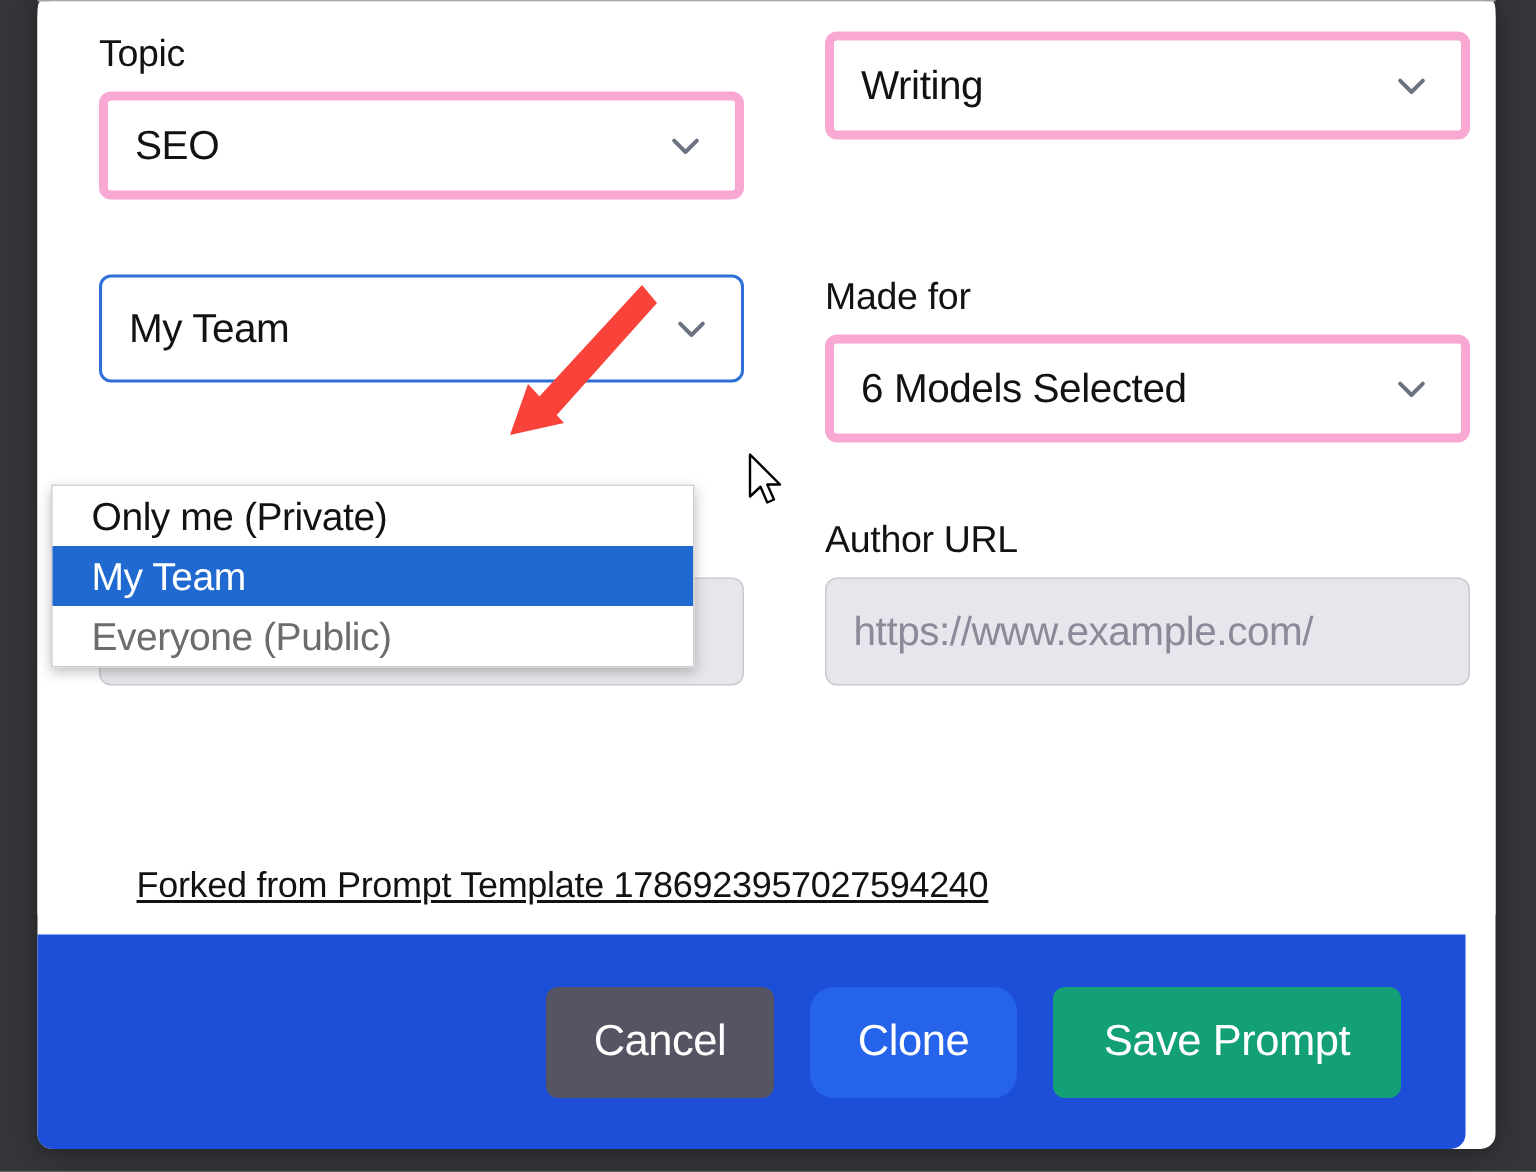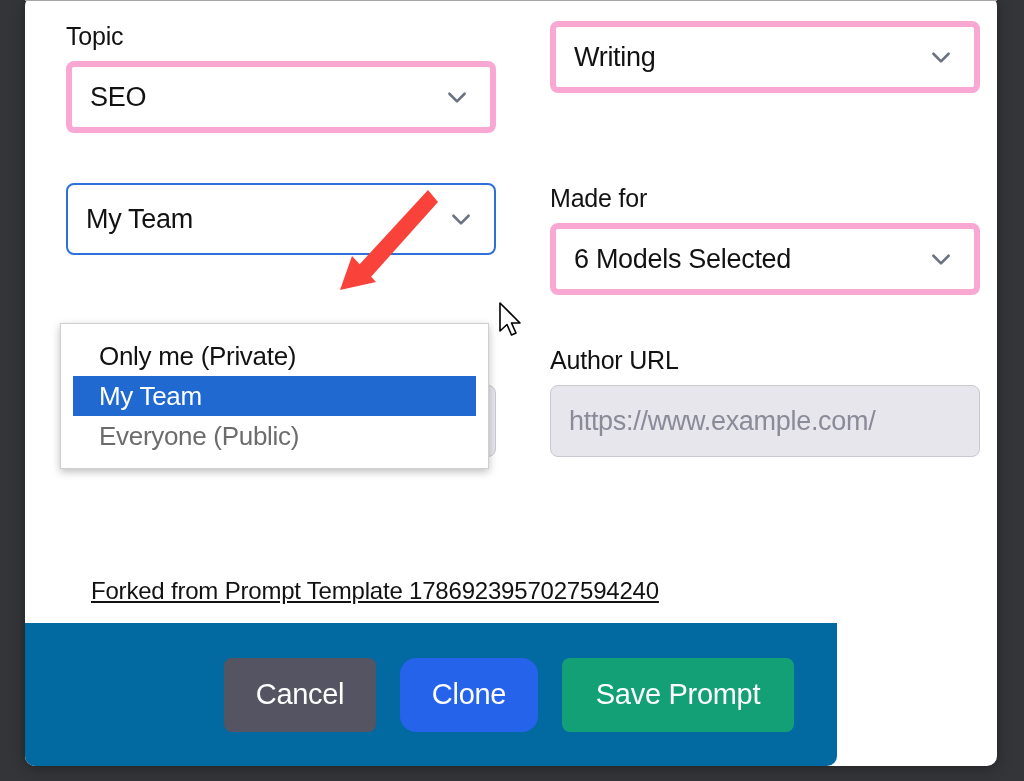--- a/index.html
+++ b/index.html
@@ -95,28 +95,28 @@
   .col-left  { position: absolute; left: 0;   width: 430px; }
   .col-right { position: absolute; left: 484px; width: 430px; }
 
   .row1 { top: 0; }
   .row2 { top: 162px; }
   .row3 { top: 324px; }
 
   
   .dropdown-list {
     position: absolute;
-    left: 35px;
+    left: 9px;
     top: 322px;
     width: 429px;
     background: #ffffff;
     border: 1px solid #cfcfcf;
     box-shadow: 0 3px 8px rgba(0,0,0,0.25);
     z-index: 40;
-    padding: 12px;
+    padding: 0;
   }
   .dropdown-option {
     height: 40px;
     display: flex;
     align-items: center;
     padding-left: 26px;
     font-size: 26px;
     letter-spacing: -0.3px;
     color: #121212;
     white-space: nowrap;
@@ -137,22 +137,22 @@
     color: #121212;
     text-decoration: underline;
     letter-spacing: -0.2px;
     white-space: nowrap;
   }
 
   
   .modal-footer {
     position: absolute;
     left: 0; top: 627px;
-    width: 812px; height: 143px;
-    background: #0369a1;
+    width: 952px; height: 143px;
+    background: #1d4ed8;
     border-radius: 0 0 10px 10px;
     display: flex;
     align-items: center;
     justify-content: flex-end;
     padding-right: 43px;
     gap: 24px;
   }
   .btn {
     border: none;
     border-radius: 8px;

